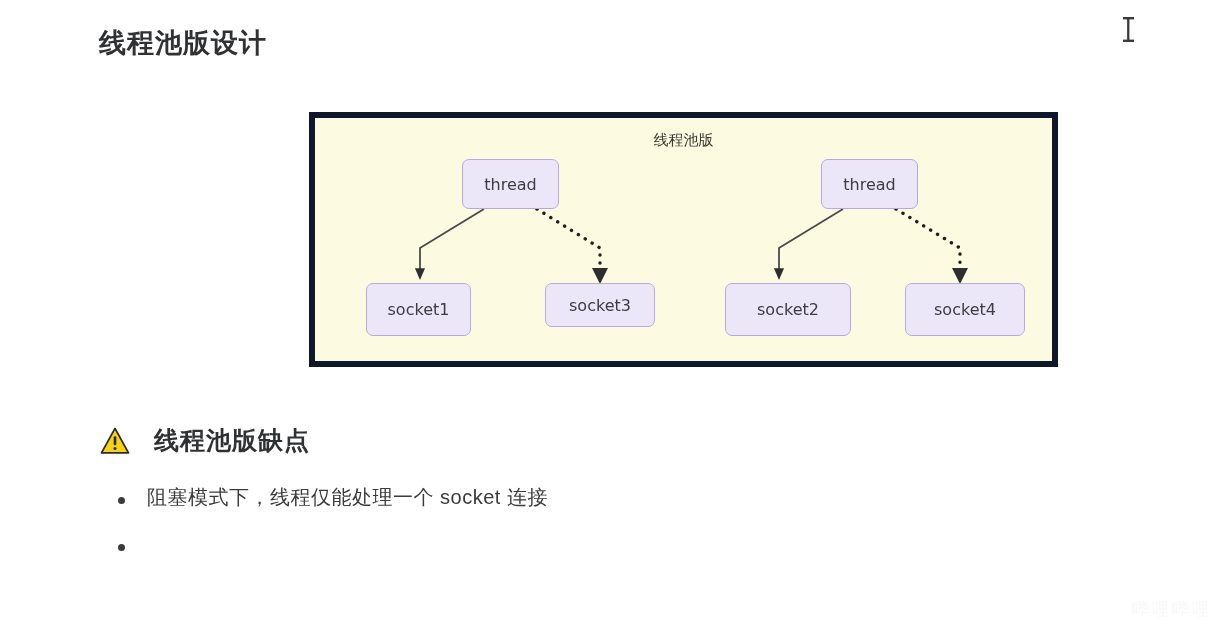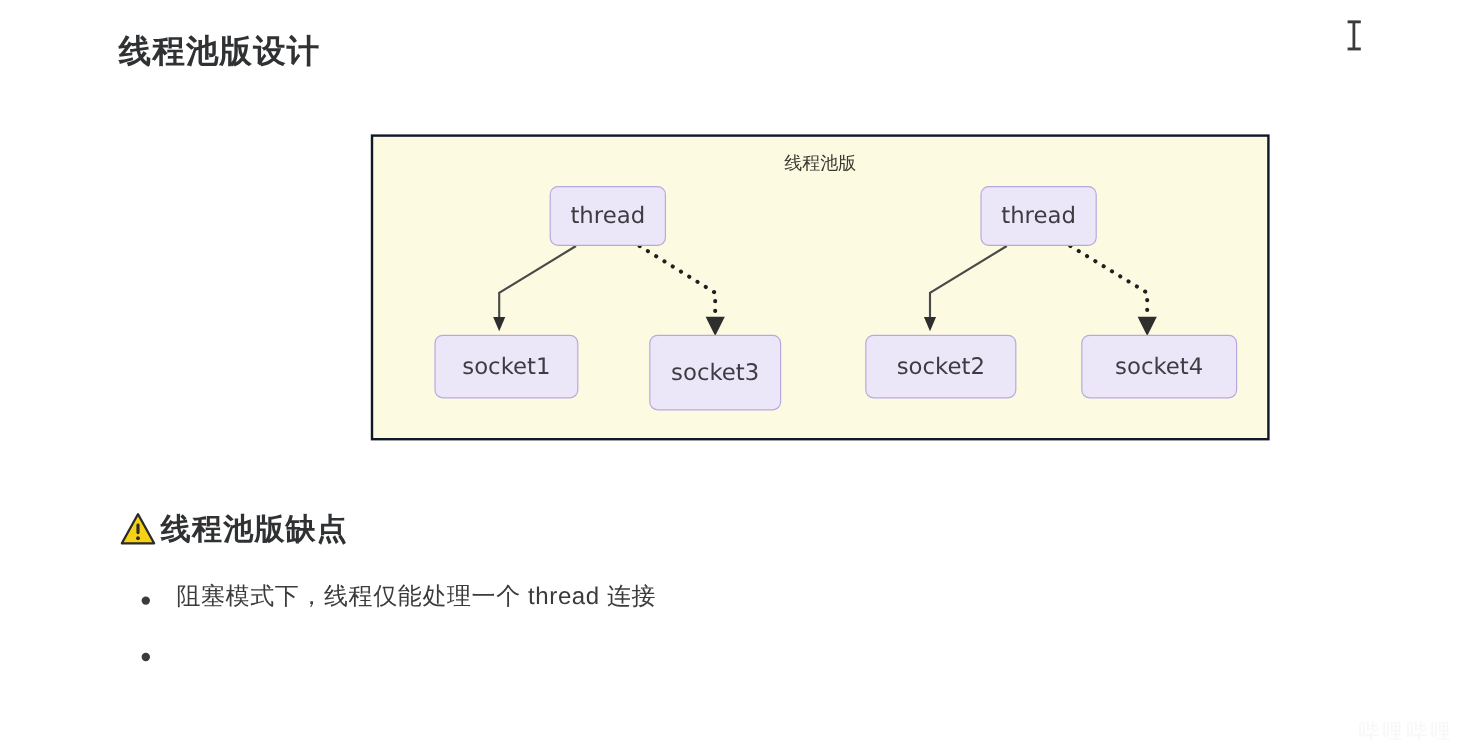--- a/index.html
+++ b/index.html
@@ -29,21 +29,21 @@
   }
 
   
   .diagram-box {
     position: absolute;
     left: 309px;
     top: 112px;
     width: 749px;
     height: 255px;
     background: #fcfbe2;
-    border: 2px solid #0f172a;
+    border: 6px solid #0f172a;
     box-sizing: border-box;
   }
   .diagram-title {
     position: absolute;
     left: 0;
     right: 0;
     top: 13px;
     text-align: center;
     font-size: 15px;
     color: #3a3a32;
@@ -52,48 +52,48 @@
 
   
   .node {
     position: absolute;
     background: #ece7f8;
     border: 1.6px solid #b9a8e0;
     border-radius: 7px;
     display: flex;
     align-items: center;
     justify-content: center;
-    font-size: 19px;
+    font-size: 16px;
     color: #3c3c42;
     font-family: "DejaVu Sans", sans-serif;
     box-sizing: border-box;
   }
   .node-thread-left  { left: 147px; top: 41px;  width: 97px;  height: 50px; }
   .node-thread-right { left: 506px; top: 41px;  width: 97px;  height: 50px; }
-  .node-socket1 { left: 51px;  top: 165px; width: 120px; height: 53px; }
-  .node-socket3 { left: 230px; top: 165px; width: 110px; height: 63px; }
+  .node-socket1 { left: 51px;  top: 165px; width: 105px; height: 53px; }
+  .node-socket3 { left: 230px; top: 165px; width: 110px; height: 44px; }
   .node-socket2 { left: 410px; top: 165px; width: 126px; height: 53px; }
-  .node-socket4 { left: 590px; top: 165px; width: 130px; height: 53px; }
+  .node-socket4 { left: 590px; top: 165px; width: 120px; height: 53px; }
 
   .edge-layer {
     position: absolute;
     left: 0; top: 0;
     width: 749px;
     height: 255px;
     pointer-events: none;
   }
 
   
   .section-heading {
     position: absolute;
     left: 100px;
     top: 424px;
     display: flex;
     align-items: center;
-    gap: 4px;
+    gap: 24px;
   }
   .warn-icon { width: 30px; height: 30px; display: block; }
   .section-heading-text {
     font-size: 25px;
     font-weight: bold;
     color: #2f3133;
     letter-spacing: 1px;
     white-space: nowrap;
   }
 
@@ -200,21 +200,21 @@
     <path d="M16 2.6 L30.4 28.6 L1.6 28.6 Z" fill="#f7d117" stroke="#2b2b2b" stroke-width="1.9" stroke-linejoin="round"></path>
     <rect x="14.6" y="11" width="2.8" height="9.4" rx="1.3" fill="#2b2b2b"></rect>
     <circle cx="16" cy="24" r="1.7" fill="#2b2b2b"></circle>
   </svg>
   <span class="section-heading-text">线程池版缺点</span>
 </div>
 
 <ul class="bullet-list">
   <li class="bullet-item">
     <span class="bullet-dot"></span>
-    <span class="bullet-text">阻塞模式下，线程仅能处理一个 thread 连接</span>
+    <span class="bullet-text">阻塞模式下，线程仅能处理一个 socket 连接</span>
   </li>
   <li class="bullet-item">
     <span class="bullet-dot"></span>
   </li>
 </ul>
 
 <svg class="text-cursor" viewBox="0 0 13 27" xmlns="http://www.w3.org/2000/svg">
   <rect x="5.1" y="2" width="2.3" height="23" fill="#3a3a3a"></rect>
   <rect x="1" y="1" width="11" height="2.4" fill="#3a3a3a"></rect>
   <rect x="1" y="23.6" width="11" height="2.4" fill="#3a3a3a"></rect>

